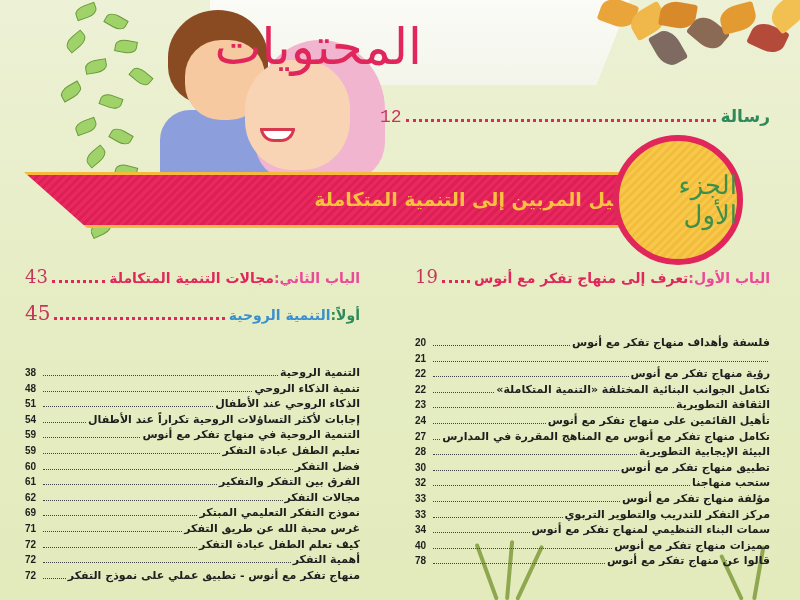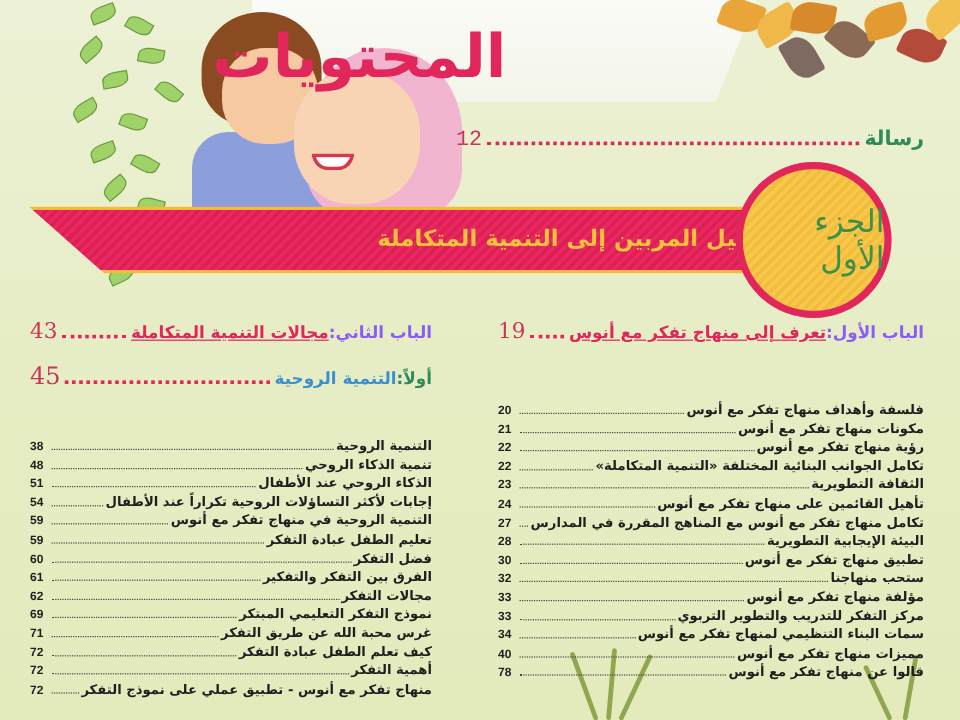--- a/index.html
+++ b/index.html
@@ -38,21 +38,21 @@
   
   .autumn { position: absolute; right: 0; top: 0; width: 210px; height: 80px; }
   .aleaf { position: absolute; width: 36px; height: 26px; border-radius: 50% 10% 50% 10%; }
 
   
   .grass { position: absolute; bottom: 0; width: 4px; height: 60px; background: #8fa850; border-radius: 4px; transform-origin: bottom center; }
 
   
   .title {
     position: absolute; right: 378px; top: 18px;
-    font-family: "DejaVu Sans", sans-serif; font-weight: bold;
+    font-family: "DejaVu Sans", sans-serif; font-weight: normal;
     font-size: 50px; color: #e0265a; letter-spacing: 1px;
   }
 
   
   .risala { position: absolute; right: 30px; top: 106px; width: 390px; display: flex; align-items: baseline; }
   .risala .lbl { color: #2f8a5a; font-size: 17px; font-weight: bold; white-space: nowrap; }
   .risala .dots { flex: 1; border-bottom: 3px dotted #e0265a; margin: 0 4px 5px; }
   .risala .pg { color: #c8355a; font-family: Liberation Mono, monospace; font-size: 18px; }
 
   
@@ -81,22 +81,22 @@
     direction: ltr; font-family: "DejaVu Serif", serif; font-size: 66px;
     color: rgba(140,140,150,0.38); letter-spacing: 10px; white-space: nowrap;
   }
 
   
   .col { position: absolute; direction: rtl; }
   .col.right { right: 30px; top: 266px; width: 355px; }
   .col.left { right: 440px; top: 266px; width: 335px; }
 
   .chapter { display: flex; align-items: baseline; margin-bottom: 14px; }
-  .chapter .pre { color: #8b5cf6; font-weight: bold; font-size: 14px; white-space: nowrap; }
-  .chapter .ttl { color: #e0265a; font-weight: bold; font-size: 14px; white-space: nowrap; text-decoration: underline; }
+  .chapter .pre { color: #ec4899; font-weight: bold; font-size: 14px; white-space: nowrap; }
+  .chapter .ttl { color: #e0265a; font-weight: bold; font-size: 14px; white-space: nowrap; }
   .chapter .dots { flex: 1; border-bottom: 3px dotted #e0265a; margin: 0 4px 4px; }
   .chapter .pg { color: #c8355a; font-family: "DejaVu Serif", serif; font-size: 18px; }
 
   .section { display: flex; align-items: baseline; margin-bottom: 6px; }
   .section .pre { color: #2f8a5a; font-weight: bold; font-size: 14px; white-space: nowrap; text-align: right; }
   .section .ttl { color: #3a8fd0; font-weight: bold; font-size: 14px; white-space: nowrap; }
   .section .dots { flex: 1; border-bottom: 3px dotted #e0265a; margin: 0 4px 4px; }
   .section .pg { color: #c8355a; font-family: "DejaVu Serif", serif; font-size: 20px; }
 
   .item { display: flex; align-items: baseline; height: 15.6px; font-size: 11px; color: #1e1e1e; }
@@ -180,21 +180,20 @@
       <span class="dots"></span>
       <span class="pg">19</span>
     </div>
     <div class="items">
       <div class="item">
           <span class="ttl">فلسفة وأهداف منهاج تفكر مع أنوس</span>
           <span class="dots"></span>
           <span class="pg">20</span>
         </div>
       <div class="item">
-          <span class="ttl">مكونات منهاج تفكر مع أنوس</span>
           <span class="dots"></span>
           <span class="pg">21</span>
         </div>
       <div class="item">
           <span class="ttl">رؤية منهاج تفكر مع أنوس</span>
           <span class="dots"></span>
           <span class="pg">22</span>
         </div>
       <div class="item">
           <span class="ttl">تكامل الجوانب البنائية المختلفة «التنمية المتكاملة»</span>

